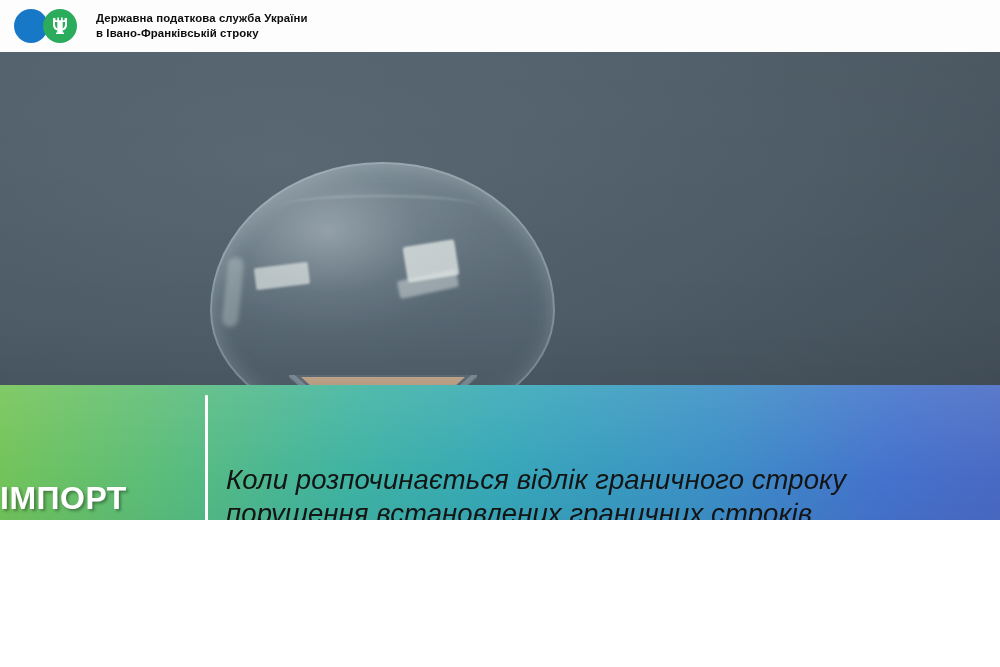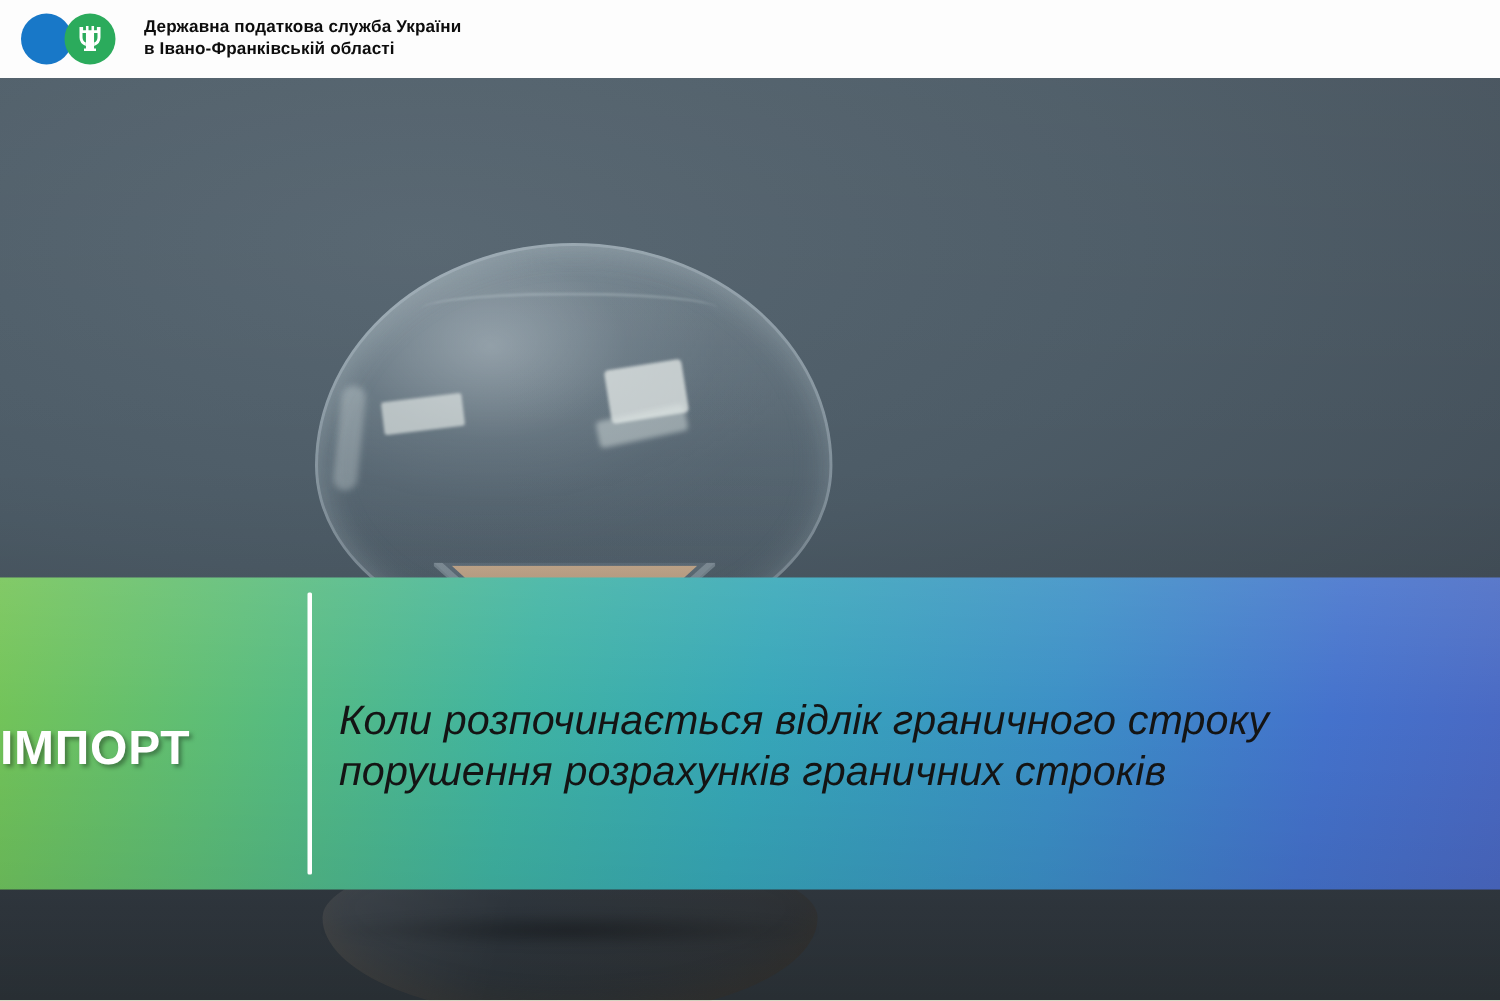--- a/index.html
+++ b/index.html
@@ -8,23 +8,23 @@
     padding: 0;
     background: #ffffff;
   }
   body {
     font-family: "Liberation Sans", sans-serif;
   }
 
   .screen {
     position: relative;
     width: 1000px;
-    height: 667px;
+    height: 520px;
     overflow: hidden;
-    background: #fef9c3;
+    background: #5eead4;
   }
 
   
   .header {
     position: absolute;
     left: 0; top: 0;
     width: 1000px;
     height: 52px;
     background: #fdfdfd;
     display: flex;
@@ -336,21 +336,21 @@
   <div class="header">
     <div class="logo">
       <span class="logo-circle blue"></span>
       <span class="logo-circle green"></span>
       <svg class="logo-trident" viewBox="0 0 16 20">
         <path d="M1 2 L1 9 Q1 13 5.2 14.6 L5.2 12.4 Q3 11.2 3 8.8 L3 6 L5.3 6 L5.3 16.4 L4 16.4 L4 18 L12 18 L12 16.4 L10.7 16.4 L10.7 6 L13 6 L13 8.8 Q13 11.2 10.8 12.4 L10.8 14.6 Q15 13 15 9 L15 2 L12.6 2 L12.6 4.2 L10.7 4.2 L10.7 1.4 L9 1.4 L9 4.2 L7 4.2 L7 1.4 L5.3 1.4 L5.3 4.2 L3.4 4.2 L3.4 2 Z" fill="#ffffff"></path>
       </svg>
     </div>
     <div class="header-text">
       <span>Державна податкова служба України</span>
-      <span>в Івано-Франківській області</span>
+      <span>в Івано-Франківській строку</span>
     </div>
   </div>
 
   <div class="photo">
     <div class="surface"></div>
     <div class="surface-shadow"></div>
 
     <div class="hourglass">
       <div class="bulb-top"></div>
       <div class="bulb-top-rim"></div>
@@ -369,17 +369,17 @@
     </div>
   </div>
 
   <div class="banner">
     <div class="banner-tag">
       <span class="banner-tag-label">ІМПОРТ</span>
     </div>
     <div class="banner-divider"></div>
     <div class="banner-question">
       <span class="q-line">Коли розпочинається відлік граничного строку</span>
-      <span class="q-line">порушення розрахунків граничних строків</span>
+      <span class="q-line">порушення встановлених граничних строків</span>
     </div>
   </div>
 
 </div>
 
 </body></html>

